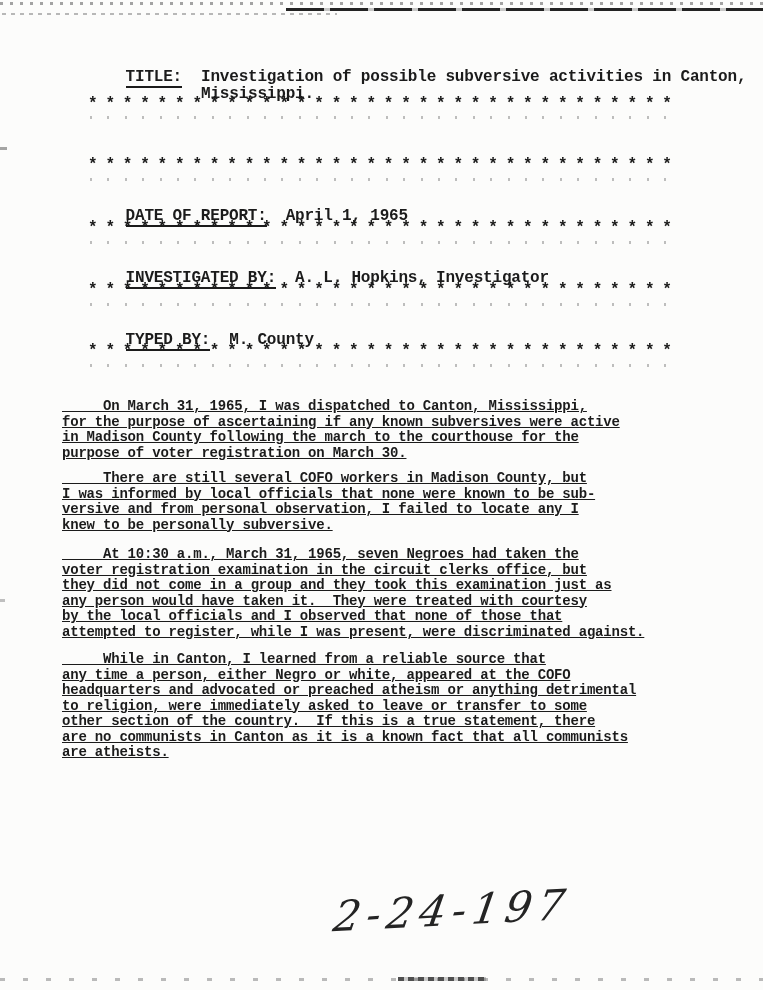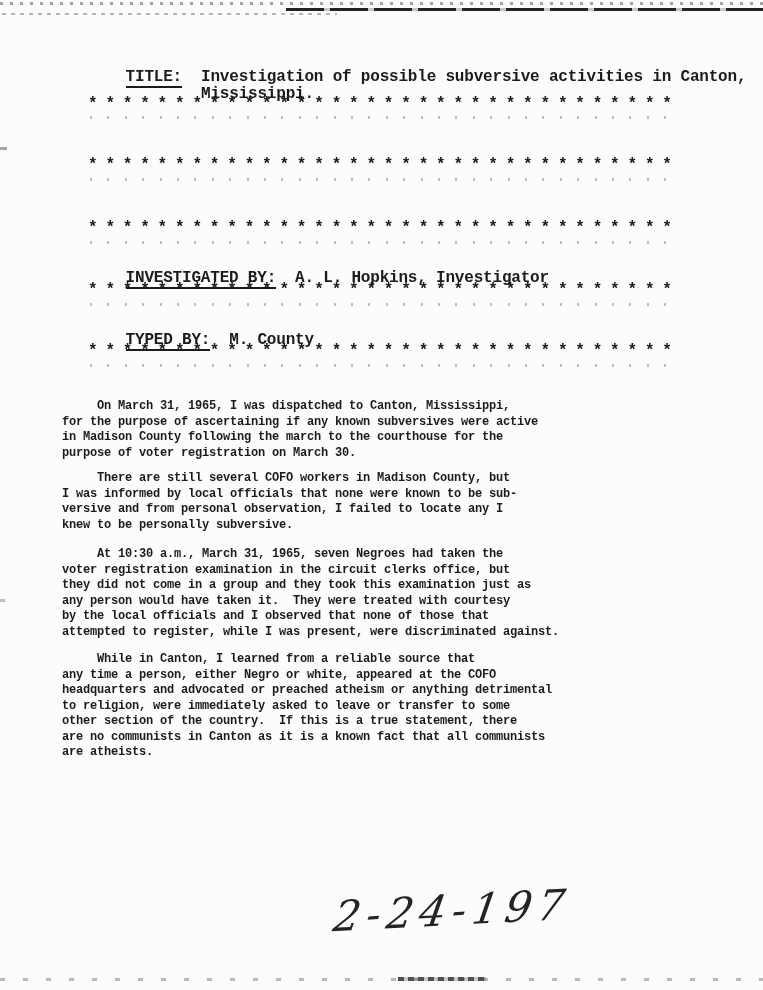--- a/index.html
+++ b/index.html
@@ -29,22 +29,22 @@
     font-family:"Liberation Mono",monospace;font-weight:bold;font-size:16px;
     letter-spacing:-0.9px;line-height:14px;color:var(--ink);white-space:pre;
   }
   .ticks{
     position:absolute;left:90px;width:580px;height:3px;
     background:repeating-linear-gradient(90deg,var(--tick) 0 2px,transparent 2px 17.4px);
     opacity:.55;
   }
   .para{
     position:absolute;left:62px;
-    font-family:"Liberation Mono",monospace;font-weight:bold;font-size:12px;
-    letter-spacing:-0.2px;line-height:15.5px;color:var(--ink);white-space:pre;
+    font-family:"Liberation Mono",monospace;font-weight:bold;font-size:14px;
+    letter-spacing:-0.2px;line-height:15.5px;color:var(--ink);white-space:pre;text-decoration:underline;
   }
 
   
   .handwriting{
     position:absolute;left:334px;top:886px;
     font-family:"DejaVu Serif",serif;font-style:italic;font-weight:400;
     font-size:42px;color:var(--hand);letter-spacing:6px;
     transform:rotate(-3deg) skewX(-12deg);
   }
 
@@ -81,20 +81,23 @@
 Mississippi.</span>
   </div>
 
   <div class="sep" style="top:97px;">* * * * * * * * * * * * * * * * * * * * * * * * * * * * * * * * * *</div>
   <div class="ticks" style="top:116px;"></div>
 
 
   <div class="sep" style="top:158px;">* * * * * * * * * * * * * * * * * * * * * * * * * * * * * * * * * *</div>
   <div class="ticks" style="top:178px;"></div>
 
+  <div class="field" style="top:191px;">
+    <span class="label">DATE OF REPORT:</span><span class="value">April 1, 1965</span>
+  </div>
 
   <div class="sep" style="top:221px;">* * * * * * * * * * * * * * * * * * * * * * * * * * * * * * * * * *</div>
   <div class="ticks" style="top:241px;"></div>
 
   <div class="field" style="top:253px;">
     <span class="label">INVESTIGATED BY:</span><span class="value">A. L. Hopkins, Investigator</span>
   </div>
 
   <div class="sep" style="top:283px;">* * * * * * * * * * * * * * * * * * * * * * * * * * * * * * * * * *</div>
   <div class="ticks" style="top:303px;"></div>

